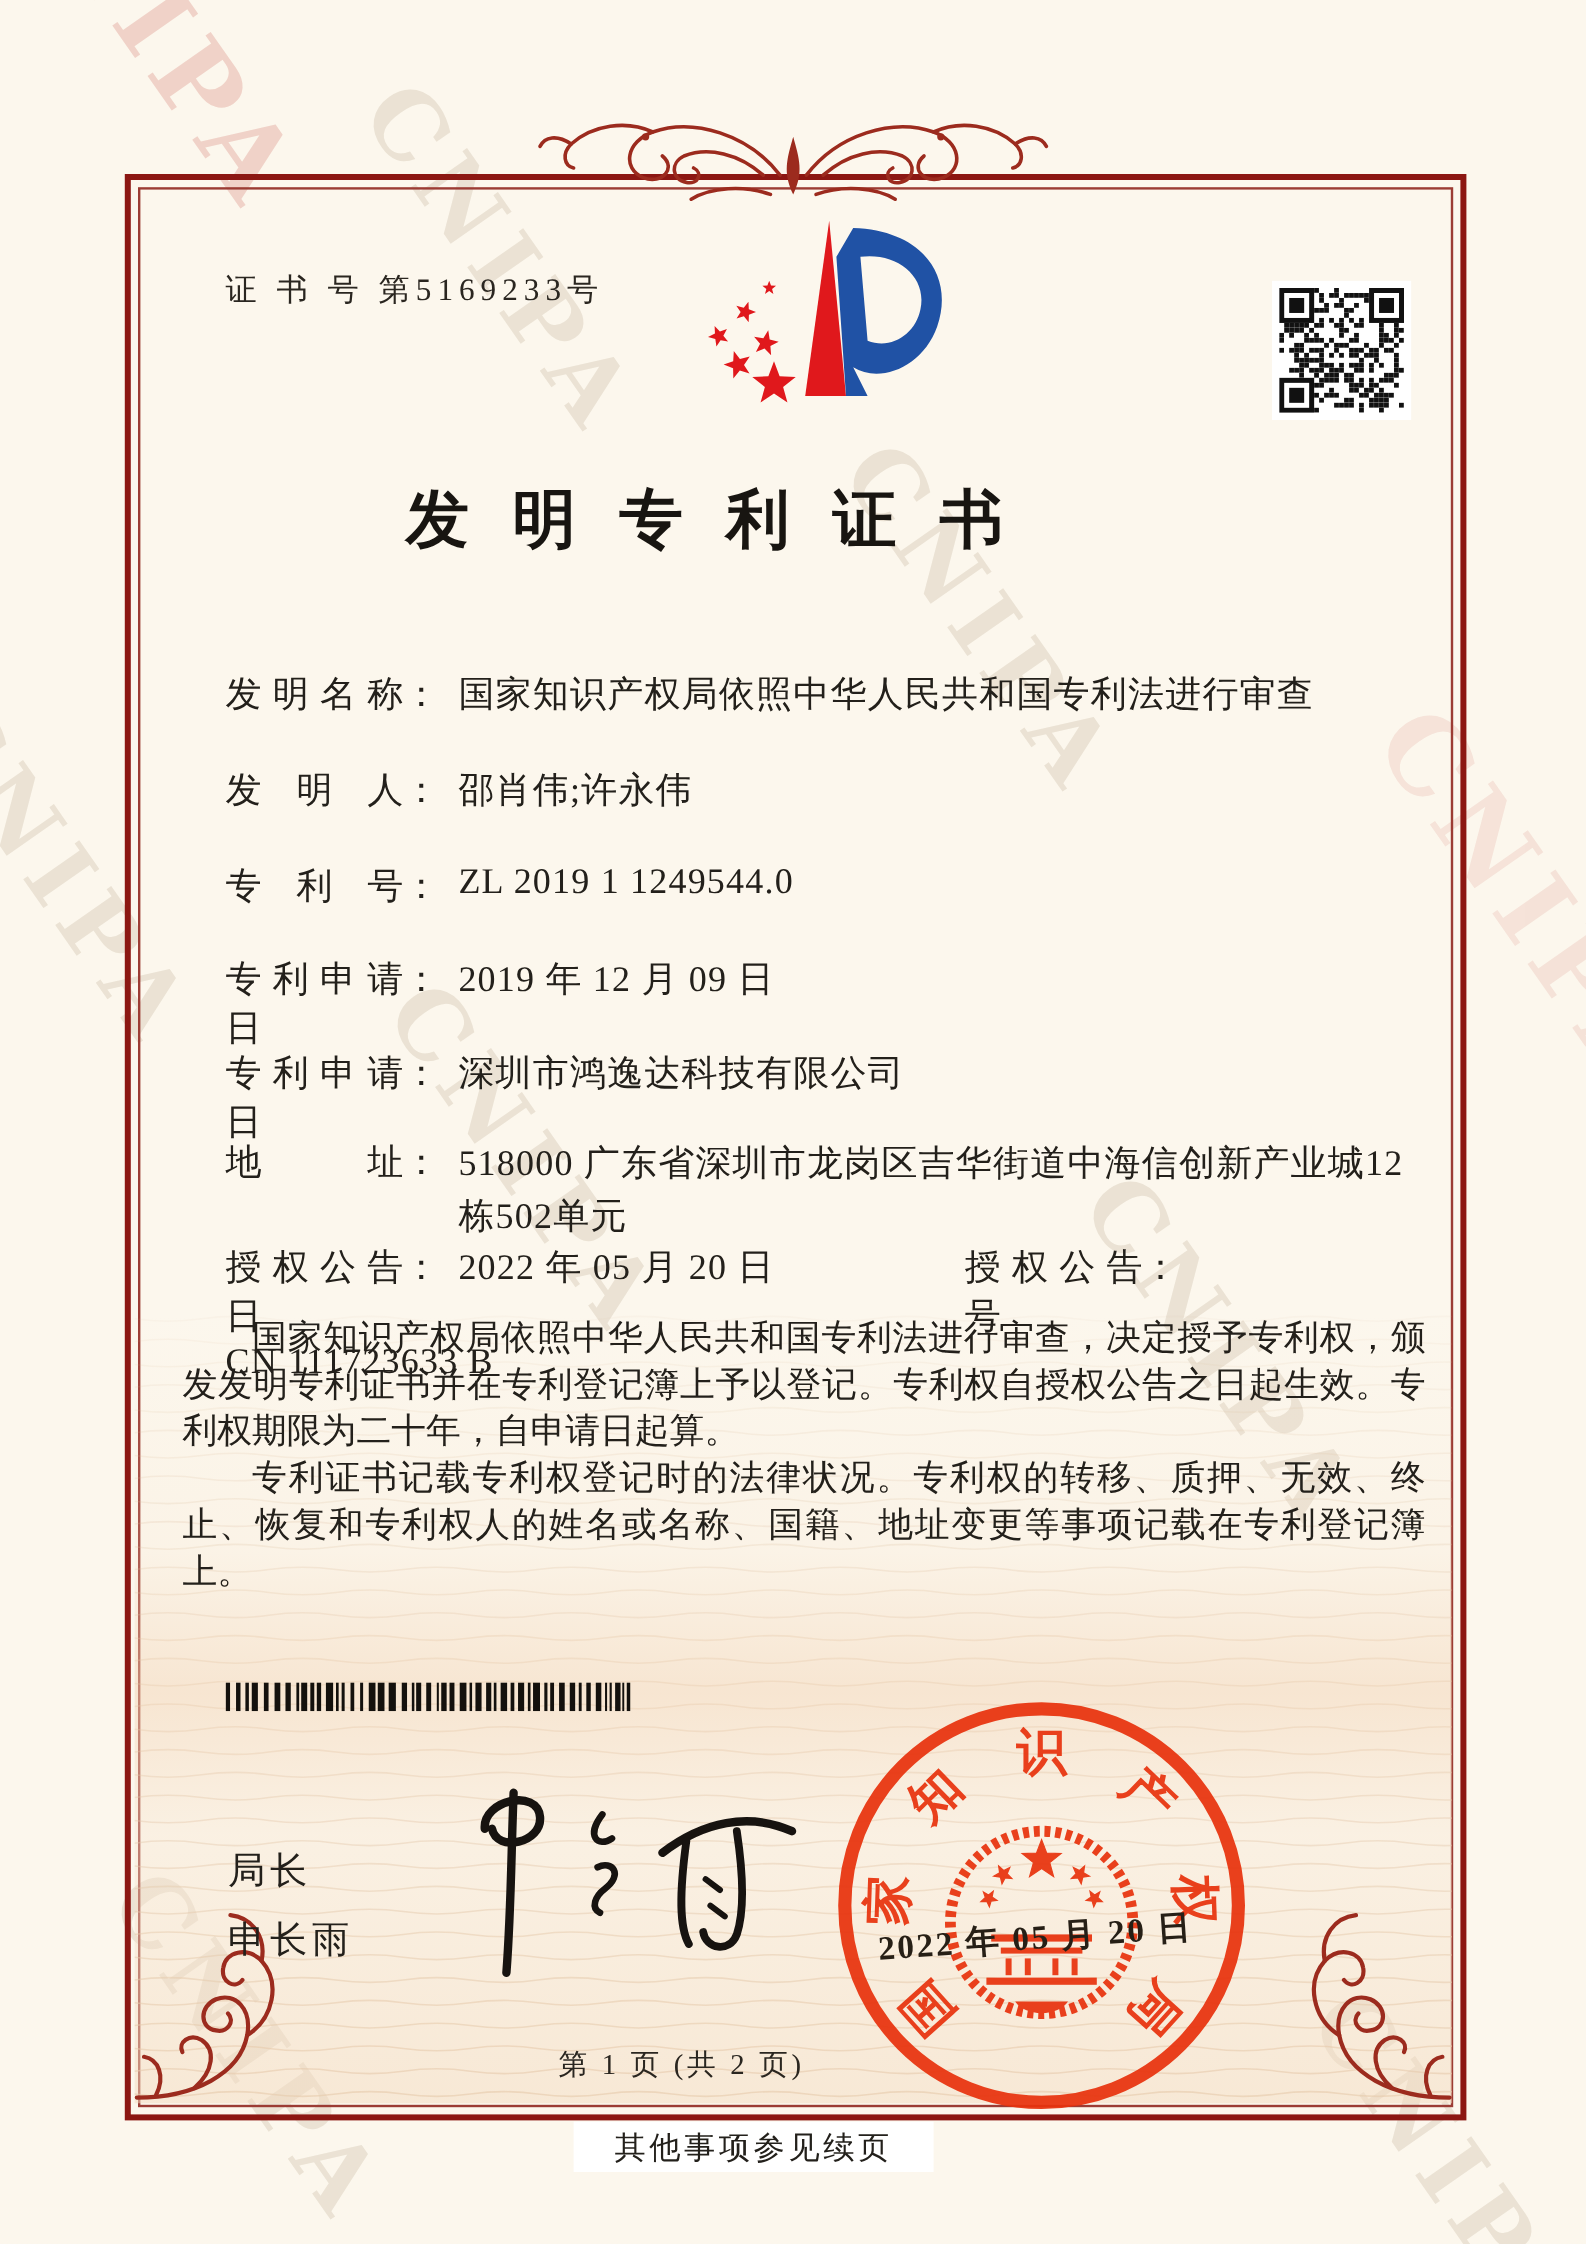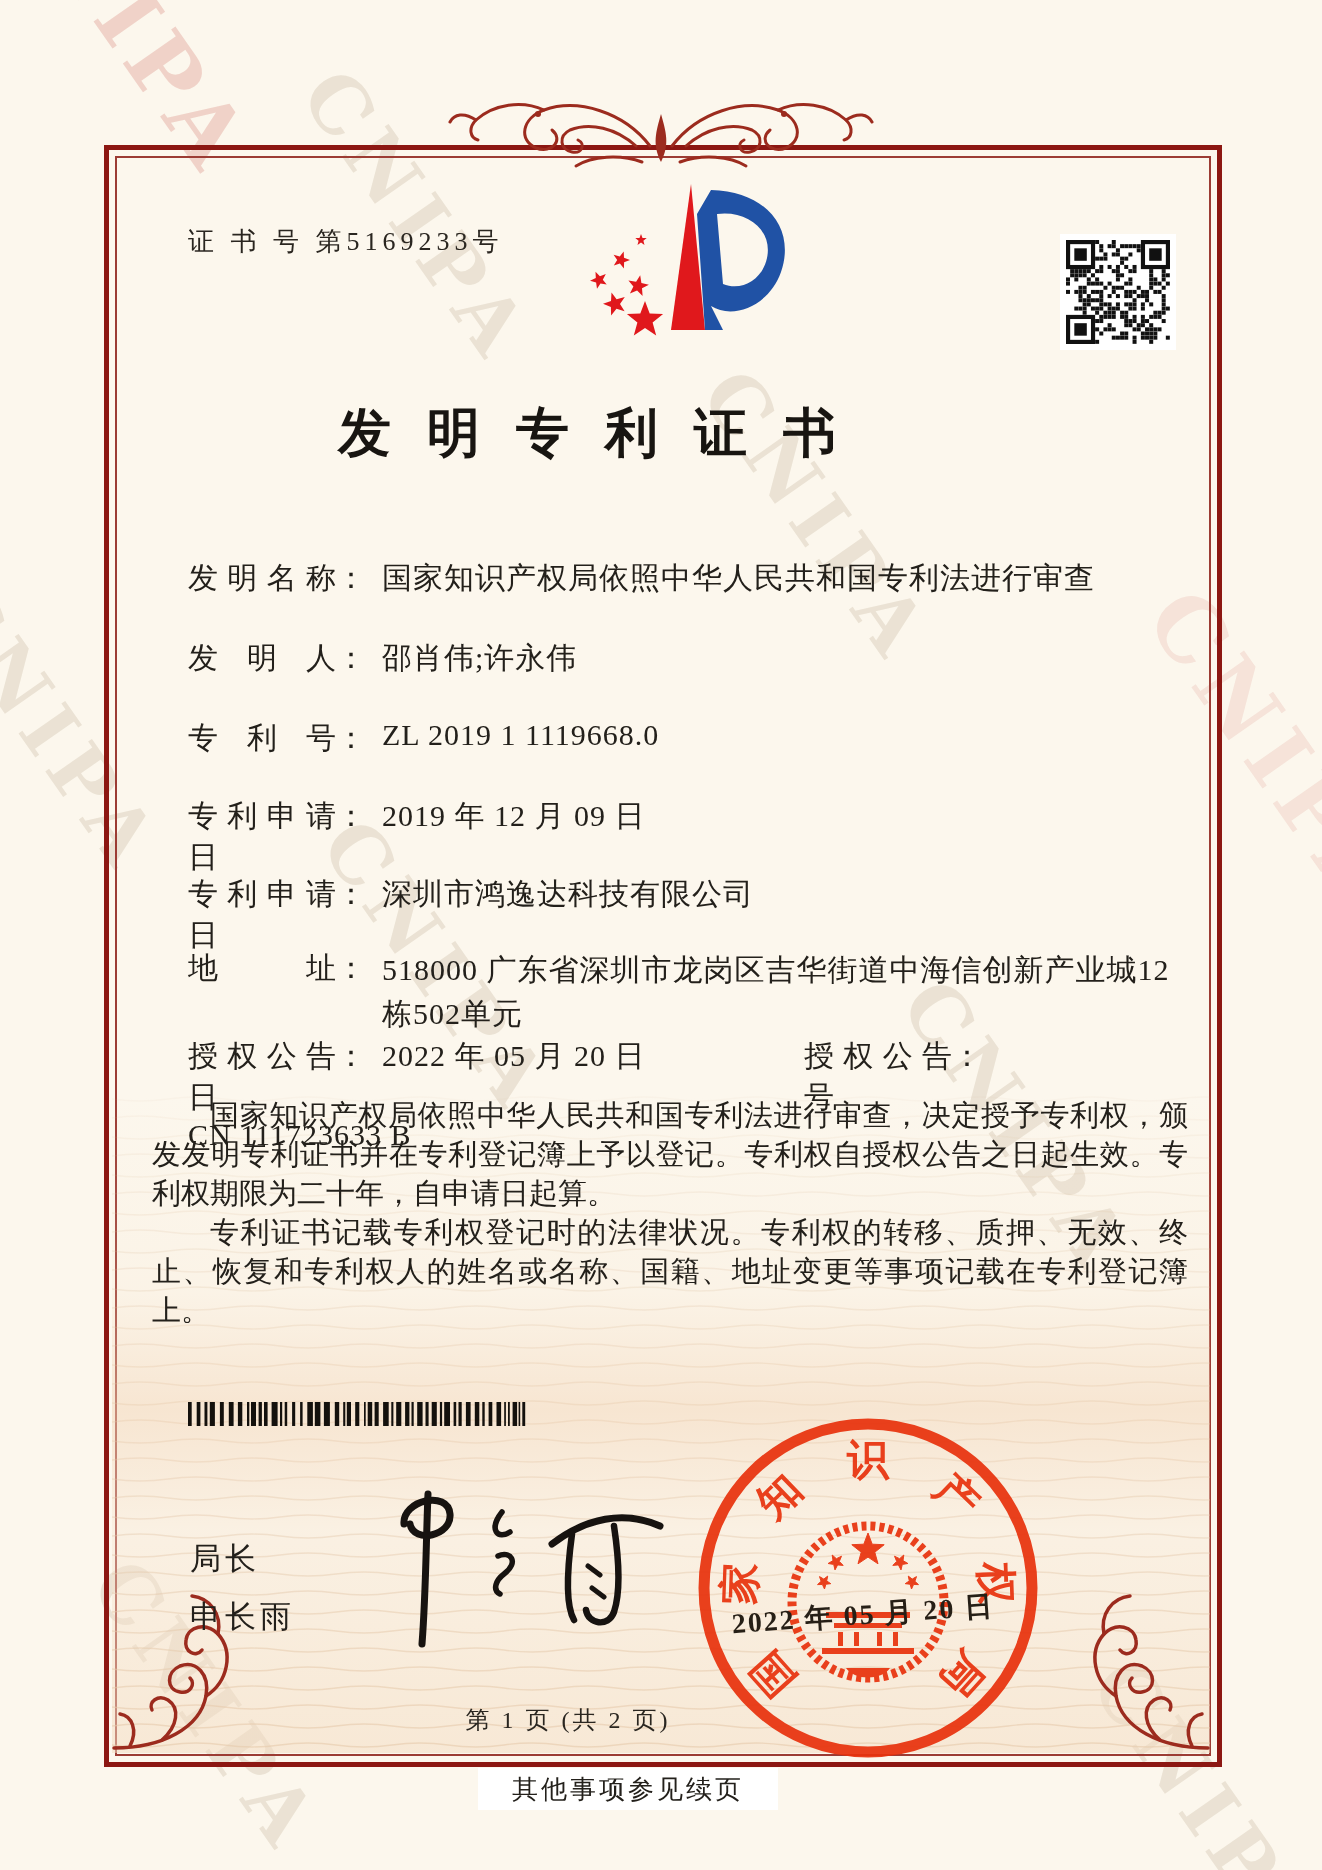--- a/index.html
+++ b/index.html
@@ -379,21 +379,21 @@
   <div class="certno">证 书 号 第5169233号</div>
   <div class="title">发明专利证书</div>
 
   <div class="frow" style="top:558px">
     <span class="flabel">发明名称</span><span class="fcolon">：</span><span class="fvalue">国家知识产权局依照中华人民共和国专利法进行审查</span>
   </div>
   <div class="frow" style="top:638px">
     <span class="flabel">发明人</span><span class="fcolon">：</span><span class="fvalue">邵肖伟;许永伟</span>
   </div>
   <div class="frow" style="top:718px">
-    <span class="flabel">专利号</span><span class="fcolon">：</span><span class="fvalue">ZL 2019 1 1119668.0</span>
+    <span class="flabel">专利号</span><span class="fcolon">：</span><span class="fvalue">ZL 2019 1 1249544.0</span>
   </div>
   <div class="frow" style="top:796px">
     <span class="flabel">专利申请日</span><span class="fcolon">：</span><span class="fvalue">2019 年 12 月 09 日</span>
   </div>
   <div class="frow" style="top:874px">
     <span class="flabel">专利申请日</span><span class="fcolon">：</span><span class="fvalue">深圳市鸿逸达科技有限公司</span>
   </div>
   <div class="frow" style="top:948px">
     <span class="flabel">地址</span><span class="fcolon">：</span><span class="fvalue wrap">518000 广东省深圳市龙岗区吉华街道中海信创新产业城12栋502单元</span>
   </div>

